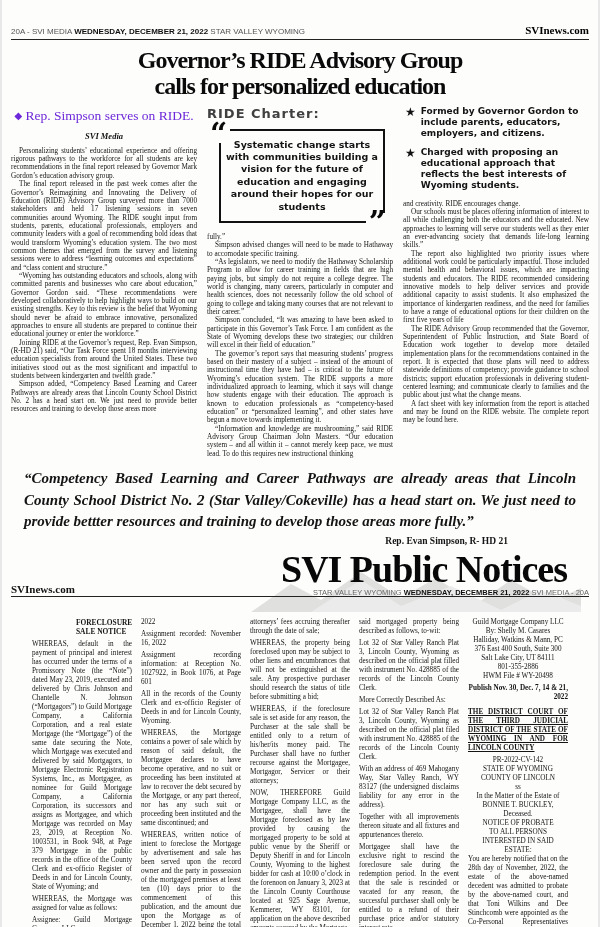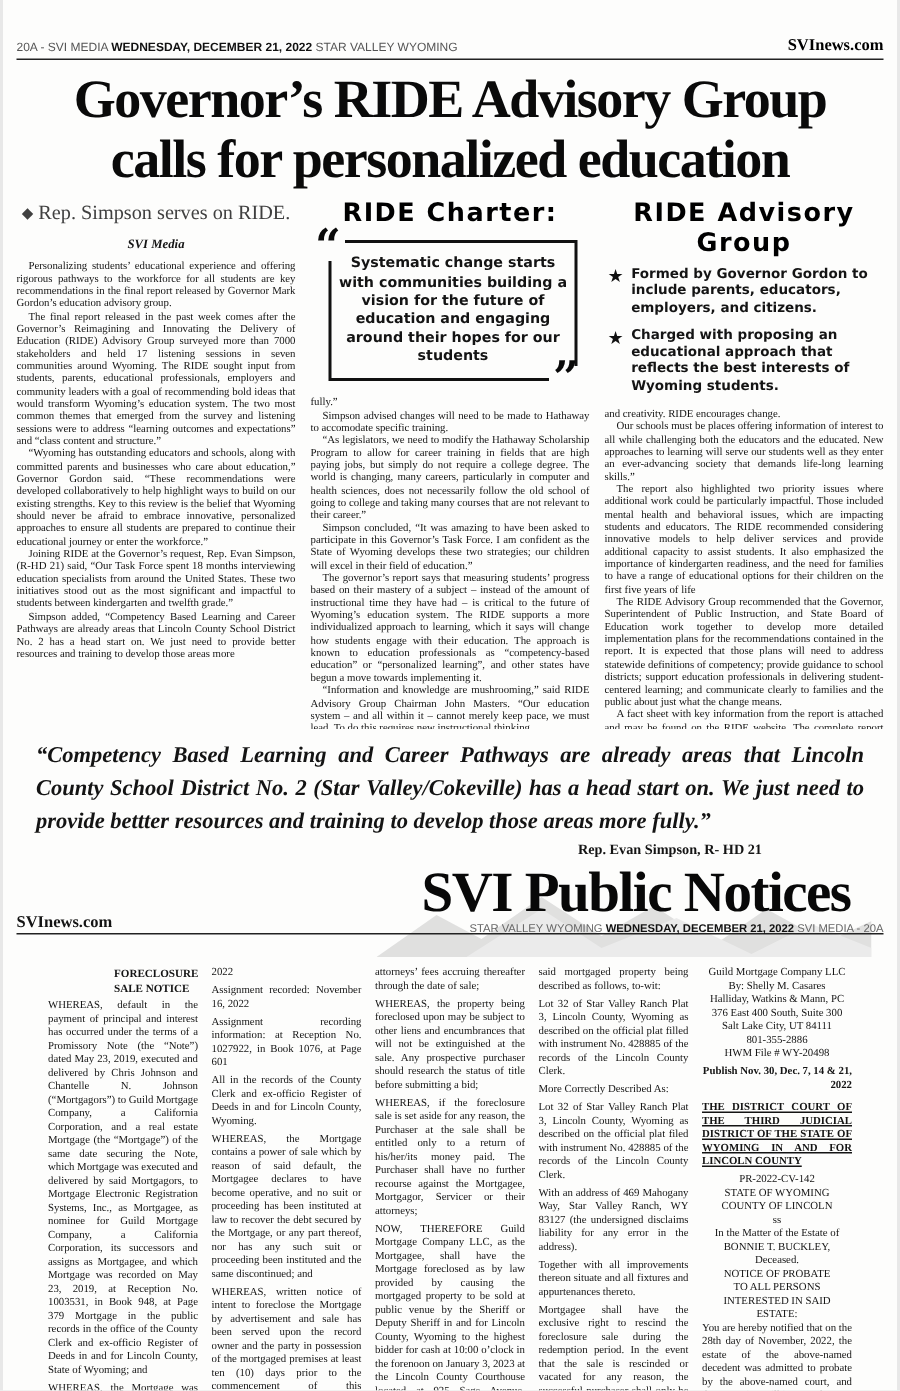--- a/index.html
+++ b/index.html
@@ -13,39 +13,39 @@
   .topbar {
     display:flex; justify-content:space-between; align-items:flex-end;
     margin:0 9px; padding:24px 0 3px 0; border-bottom:1px solid #222;
     font-family:"Liberation Sans", sans-serif; font-size:8px; color:#555;
   }
   .topbar b { color:#111; }
   .topbar .site { font-family:"Liberation Serif", serif; font-weight:bold; font-size:11px; color:#000; }
   
   .headline {
     margin:7px 6px 2px 6px; text-align:center;
-    font-weight:bold; font-size:36px; line-height:1.1; letter-spacing:-1px; color:#0a0a0a;
+    font-weight:bold; font-size:24px; line-height:1.1; letter-spacing:-1px; color:#0a0a0a;
   }
   .headline span { display:block; }
   
   .article-cols {
     display:grid; grid-template-columns:1fr 1fr 1fr; gap:10px;
     margin:4px 9px 0 9px; height:356px; overflow:hidden;
   }
   .col { overflow:hidden; }
-  .kicker { text-align:center; font-size:13.5px; margin:4px 0 2px 0; color:#404040; }
+  .kicker { text-align:center; font-size:13.5px; margin:4px 0 2px 0; color:#6d28d9; }
   .kicker .diamond { font-size:10px; vertical-align:1px; }
   .byline { text-align:center; font-style:italic; font-weight:bold; font-size:8.5px; margin:7px 0 6px 0; }
   .blk { font-size:7.2px; line-height:1.16; text-align:justify; }
   .blk.p { text-indent:8px; }
   .blk.pc { text-indent:0; }
   
   .charter-title, .advisory-title {
-    font-family:"DejaVu Sans", sans-serif; font-weight:bold; text-align:center;
-    font-size:17px; letter-spacing:1px; margin:2px 0 6px 0; color:#000000;
+    font-family:"DejaVu Sans", sans-serif; font-weight:bold; 
+    font-size:13px; letter-spacing:1px; margin:2px 0 6px 0; color:#404040;
   }
   .charter-box {
     position:relative; border:2px solid #111; margin:8px 8px 10px 12px; padding:8px 5px;
   }
   .charter-quote {
     font-family:"DejaVu Sans", sans-serif; font-weight:bold; font-size:9.5px;
     line-height:1.3; text-align:center;
   }
   .q-open, .q-close {
     position:absolute; font-family:"DejaVu Serif", serif; font-weight:bold;
@@ -137,21 +137,20 @@
           <div class="blk pc">fully.”</div>
           <div class="blk p">Simpson advised changes will need to be made to Hathaway to accomodate specific training.</div>
           <div class="blk p">“As legislators, we need to modify the Hathaway Scholarship Program to allow for career training in fields that are high paying jobs, but simply do not require a college degree. The world is changing, many careers, particularly in computer and health sciences, does not necessarily follow the old school of going to college and taking many courses that are not relevant to their career.”</div>
           <div class="blk p">Simpson concluded, “It was amazing to have been asked to participate in this Governor’s Task Force.  I am confident as the State of Wyoming develops these two strategies; our children will excel in their field of education.”</div>
           <div class="blk p">The governor’s report says that measuring students’ progress based on their mastery of a subject – instead of the amount of instructional time they have had – is critical to the future of Wyoming’s education system. The RIDE supports a more individualized approach to learning, which it says will change how students engage with their education. The approach is known to education professionals as “competency-based education” or “personalized learning”, and other states have begun a move towards implementing it.</div>
           <div class="blk p">“Information and knowledge are mushrooming,” said RIDE Advisory Group Chairman John Masters. “Our education system – and all within it – cannot merely keep pace, we must lead. To do this requires new instructional thinking</div>
         </div>
     </div>
 
     <div class="col">
-      <div class="advisory-title">RIDE Advisory Group</div>
       <div class="advisory-bullets">
           <div class="adv-bullet">
             <span class="star">★</span>
             <span class="adv-text">Formed by Governor Gordon to include parents, educators, employers, and citizens.</span>
           </div>
           <div class="adv-bullet">
             <span class="star">★</span>
             <span class="adv-text">Charged with proposing an educational approach that reflects the best interests of Wyoming students.</span>
           </div>
         </div>

